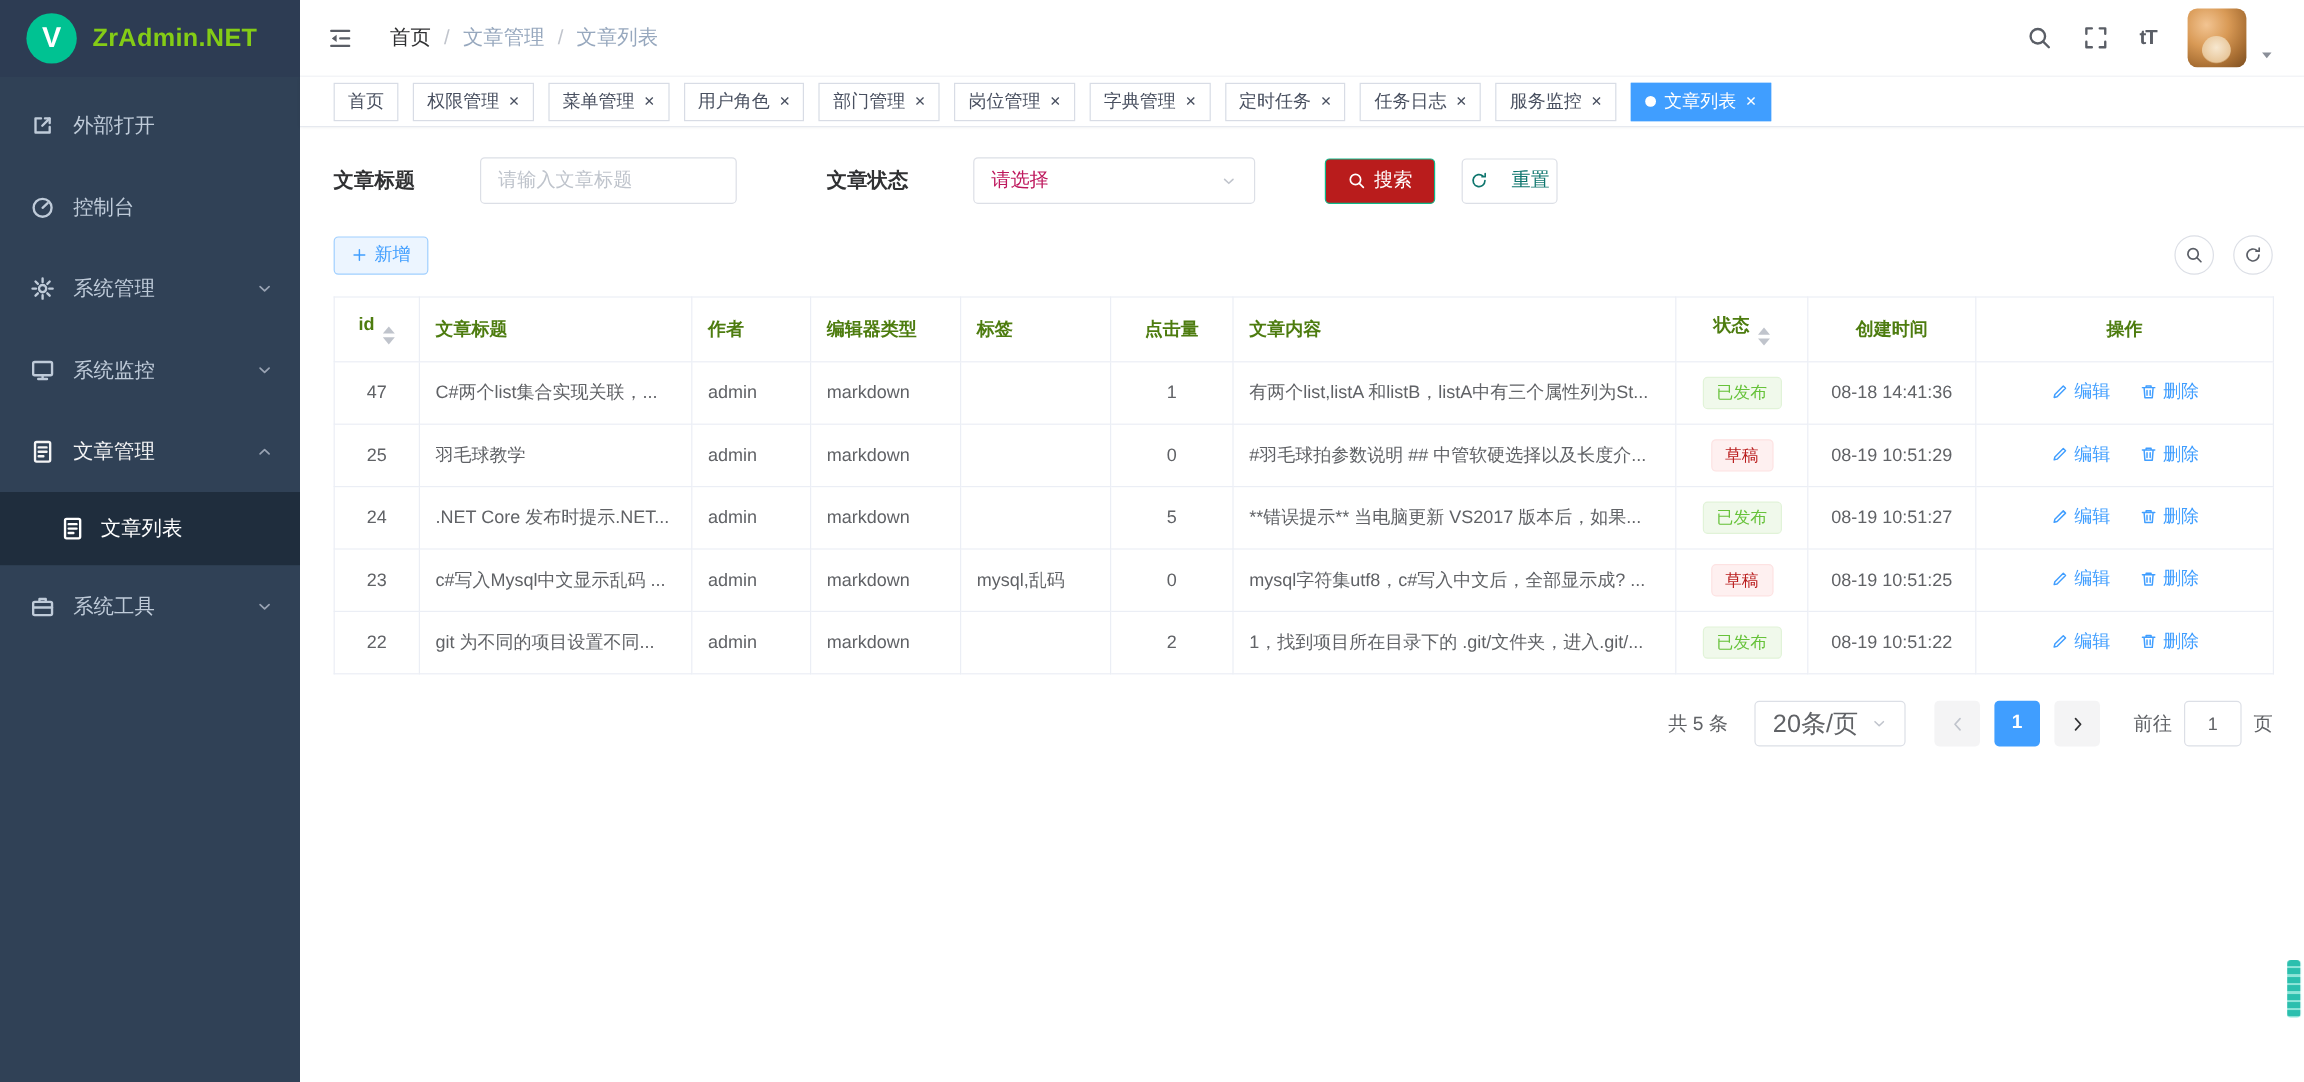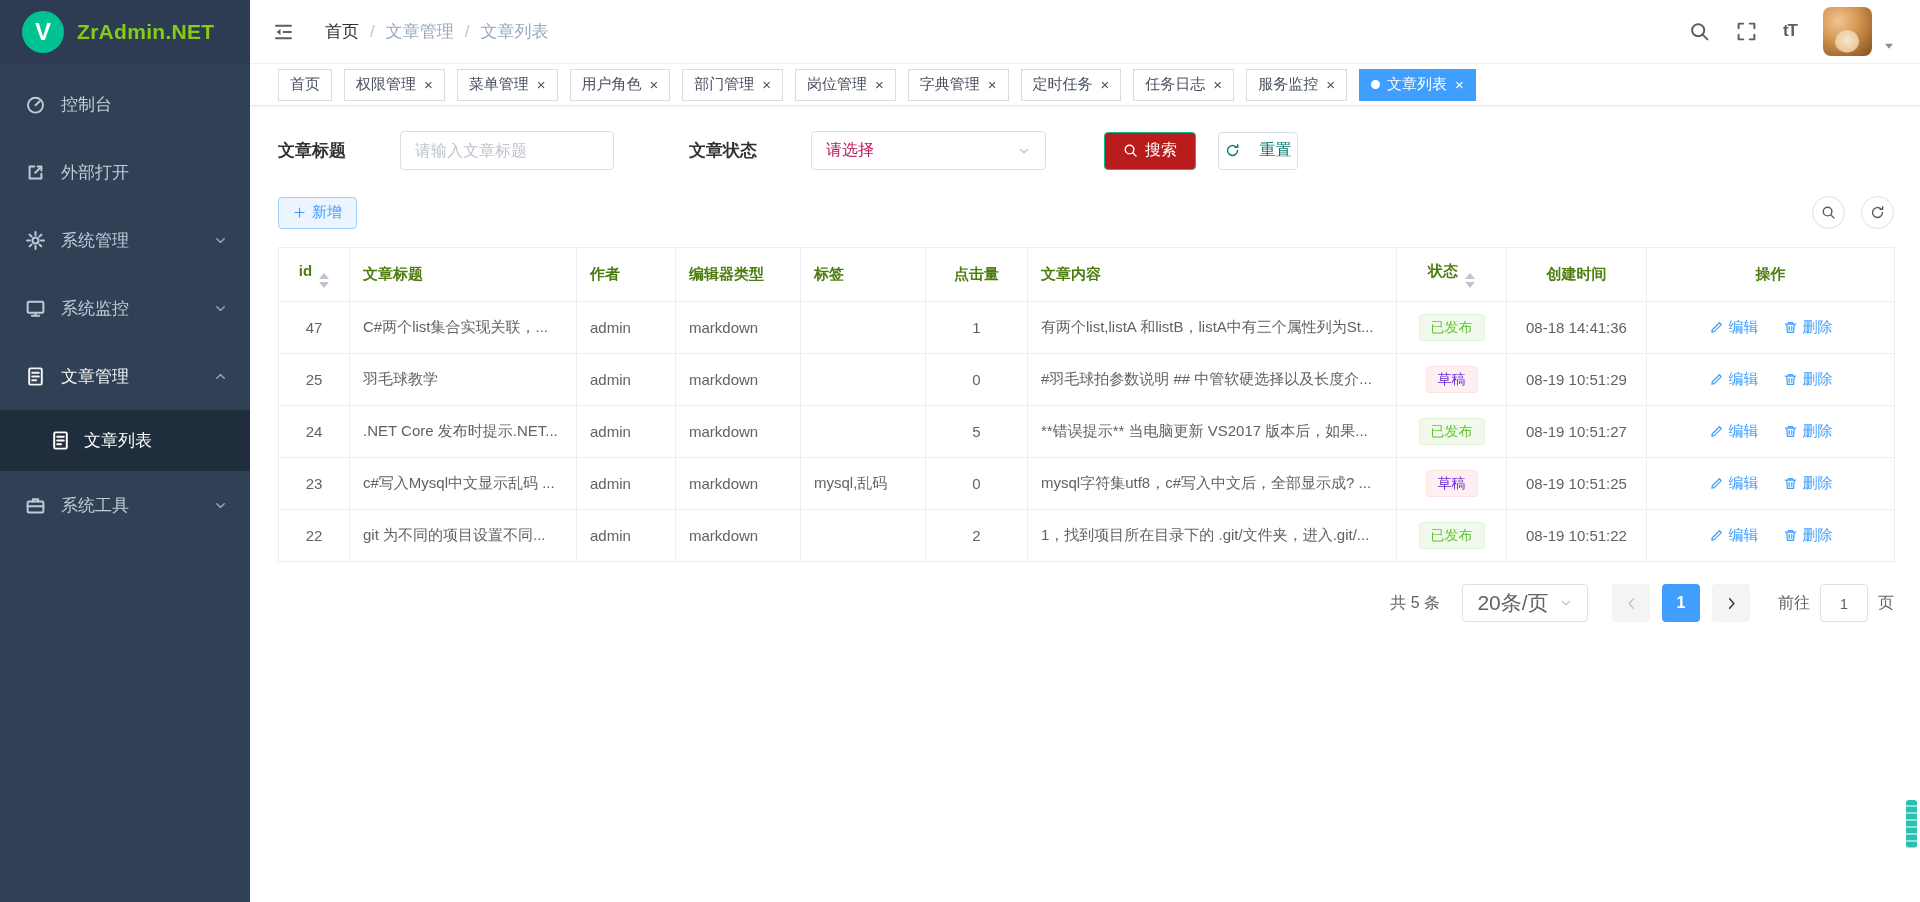--- a/index.html
+++ b/index.html
@@ -16,21 +16,21 @@
   .menu{padding-top:6px;}
   .menu-item{height:68px;display:flex;align-items:center;padding:0 22px 0 25px;font-size:17px;color:#bfcbd9;cursor:pointer;}
   .menu-item.trail{color:#f4f4f5;}
   .mi-icon{width:21px;height:21px;margin-right:15px;}
   .menu-item .arrow{margin-left:auto;width:15px;height:15px;color:#99a3b3;}
   .submenu-item{height:61px;display:flex;align-items:center;padding-left:50px;font-size:17px;color:#bfcbd9;background:#263445;cursor:pointer;}
   .submenu-item.active{background:#1f2d3d;color:#fff;}
   .submenu-item .mi-icon{margin-right:13px;}
 
   
-  [data-icon],.icn{display:inline-flex;align-items:flex-start;justify-content:center;}
+  [data-icon],.icn{display:inline-flex;align-items:center;justify-content:center;}
   [data-icon] svg,.icn svg{width:100%;height:100%;display:block;}
 
   
   .main{flex:1;display:flex;flex-direction:column;min-width:0;}
   .topbar{height:64px;display:flex;align-items:center;padding:0 24px 0 22px;border-bottom:1px solid #f0f2f5;background:#fff;}
   .collapse-btn{width:23px;height:20px;color:#5a5e66;cursor:pointer;margin-right:30px;}
   .breadcrumb{display:flex;align-items:center;gap:11px;font-size:17px;}
   .bc-item{color:#97a8be;}
   .bc-item.first{color:#303133;font-weight:500;cursor:pointer;}
   .bc-sep{color:#c0c4cc;}
@@ -77,21 +77,21 @@
   th{height:54px;color:#4d7c0f;font-weight:bold;background:#fff;}
   td{height:52px;color:#606266;}
   .al-left{text-align:left;}
   .al-center{text-align:center;}
   .sort{display:inline-flex;flex-direction:column;align-items:center;margin-left:7px;vertical-align:-3px;cursor:pointer;}
   .sort i{display:block;width:0;height:0;border-left:5px solid transparent;border-right:5px solid transparent;}
   .sort .up{border-bottom:6px solid #c0c4cc;margin-bottom:3px;}
   .sort .down{border-top:6px solid #c0c4cc;}
   .badge{display:inline-block;height:27px;line-height:25px;padding:0 11px;border-radius:4px;font-size:14px;border:1px solid transparent;}
   .badge.success{background:#f0f9eb;border-color:#e1f3d8;color:#67c23a;}
-  .badge.danger{background:#fef0f0;border-color:#fde2e2;color:#6d28d9;}
+  .badge.danger{background:#fef0f0;border-color:#fde2e2;color:#b91c1c;}
   .op-link{display:inline-flex;align-items:center;gap:5px;color:#409eff;cursor:pointer;font-size:15px;}
   .op-link + .op-link{margin-left:24px;}
   .op-icn{width:15px;height:15px;}
 
   
   .pagination{display:flex;align-items:center;justify-content:flex-end;margin-top:22px;color:#606266;font-size:16px;}
   .pg-total{margin-right:22px;}
   .pg-size{width:126px;height:38px;border:1px solid #dcdfe6;border-radius:4px;display:flex;align-items:center;justify-content:center;gap:10px;color:#606266;cursor:pointer;margin-right:24px;font-size:21px;background:#fff;}
   .pg-btn{width:38px;height:38px;border-radius:4px;background:#f4f4f5;display:flex;align-items:center;justify-content:center;color:#303133;cursor:pointer;}
   .pg-btn svg{width:15px;height:15px;}
@@ -111,32 +111,32 @@
 <div class="app">
 
   <aside class="sidebar">
     <div class="logo-bar">
       <div class="logo-circle">V</div>
       <div class="logo-title">ZrAdmin.NET</div>
     </div>
     <nav class="menu">
         <div class="menu-item">
           <span class="mi-icon"><svg viewBox="0 0 16 16" fill="none" stroke="currentColor" stroke-width="1.5" stroke-linecap="round" stroke-linejoin="round">
-              <circle cx="8" cy="8.5" r="5.7"></circle>
-              <path d="M8 8.5L11.2 5.6"></path>
-            </svg></span>
-          <span class="mi-label">控制台</span>
-        </div>
-        <div class="menu-item">
-          <span class="mi-icon"><svg viewBox="0 0 16 16" fill="none" stroke="currentColor" stroke-width="1.5" stroke-linecap="round" stroke-linejoin="round">
               <path d="M7 3.5H3.5v9h9V9"></path>
               <path d="M9.5 3.5h3v3"></path>
               <path d="M12.3 3.7L7.8 8.2"></path>
             </svg></span>
           <span class="mi-label">外部打开</span>
+        </div>
+        <div class="menu-item">
+          <span class="mi-icon"><svg viewBox="0 0 16 16" fill="none" stroke="currentColor" stroke-width="1.5" stroke-linecap="round" stroke-linejoin="round">
+              <circle cx="8" cy="8.5" r="5.7"></circle>
+              <path d="M8 8.5L11.2 5.6"></path>
+            </svg></span>
+          <span class="mi-label">控制台</span>
         </div>
         <div class="menu-item">
           <span class="mi-icon"><svg viewBox="0 0 16 16" fill="none" stroke="currentColor" stroke-width="1.5" stroke-linecap="round" stroke-linejoin="round">
               <circle cx="8" cy="8" r="2.3"></circle>
               <path d="M8 1.6v2.2M8 12.2v2.2M1.6 8h2.2M12.2 8h2.2M3.5 3.5l1.5 1.5M11 11l1.5 1.5M12.5 3.5L11 5M5 11l-1.5 1.5"></path>
             </svg></span>
           <span class="mi-label">系统管理</span>
           <span class="arrow"><svg viewBox="0 0 16 16" fill="none" stroke="currentColor" stroke-width="1.5" stroke-linecap="round" stroke-linejoin="round">
               <path d="M4 6.2l4 3.8 4-3.8"></path>
             </svg></span>

